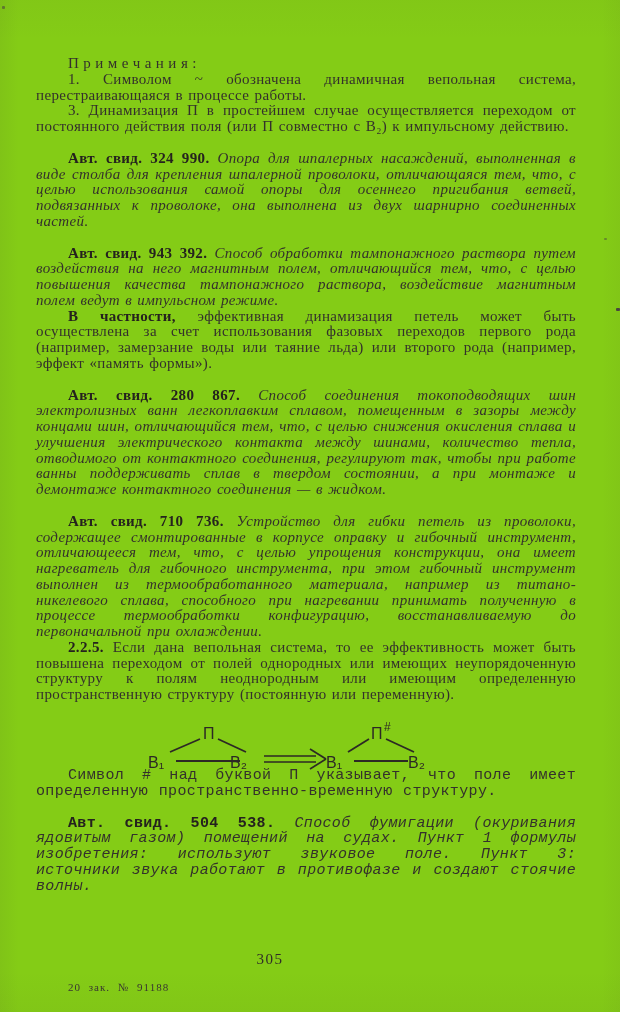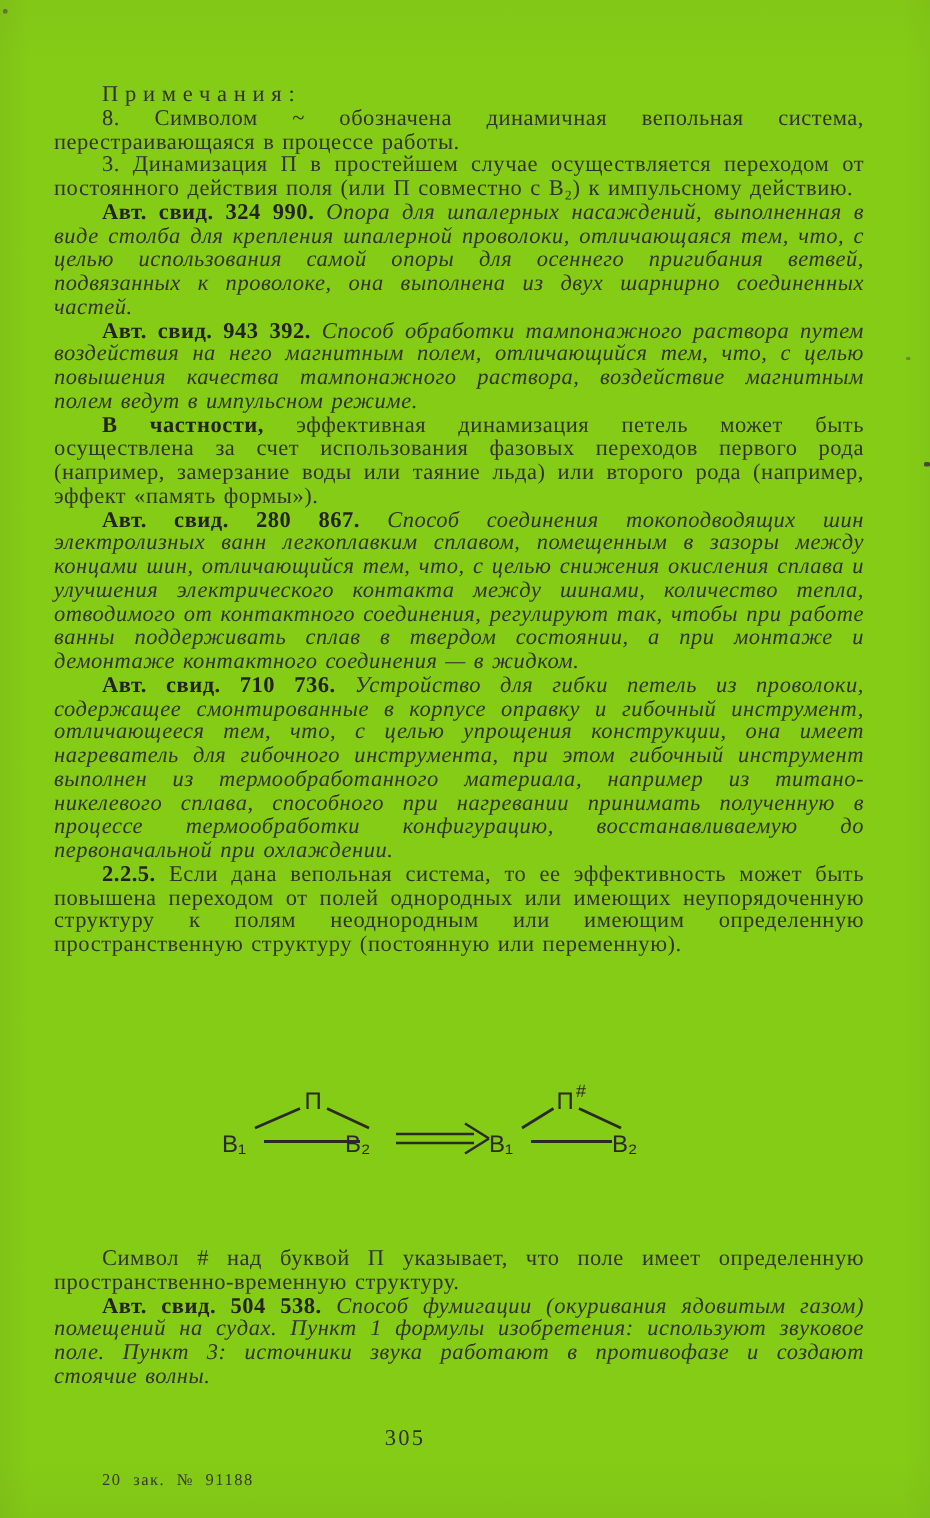--- a/index.html
+++ b/index.html
@@ -19,24 +19,24 @@
       linear-gradient(90deg, rgba(60,55,45,0.06) 0%, rgba(0,0,0,0) 3%, rgba(0,0,0,0) 97%, rgba(60,55,45,0.04) 100%),
       linear-gradient(180deg, rgba(60,55,45,0.03) 0%, rgba(0,0,0,0) 4%, rgba(0,0,0,0) 96%, rgba(60,55,45,0.04) 100%);
   }
   .textblock{
     position:absolute;left:36px;width:540px;
     font-size:15px;line-height:15.75px;
     letter-spacing:0.35px;word-spacing:1.2px;
     text-align:justify;
   }
   #chunk1{top:56px;}
-  #chunk2{top:832px;}
+  #chunk2{top:768px;font-family:Liberation Mono, monospace;}
   .para{margin:0;text-indent:32px;}
   .spaced-heading{letter-spacing:4.5px;word-spacing:2px;}
-  .patent{font-style:italic;}
+  .patent{font-style:italic;margin-top:16px;}
   .lead{font-weight:700;font-style:normal;color:#25221e;}
   .diagram{position:absolute;left:0;top:712px;}
   .diagram text{fill:#2c2925;font-family:"Liberation Sans","DejaVu Sans",sans-serif;}
   .imprint{
     position:absolute;left:36px;top:981px;
     font-size:11px;letter-spacing:1px;word-spacing:4px;color:#3a3731;margin-left:32px;
   }
   .pagenum{
     position:absolute;left:240px;top:951px;width:60px;
     text-align:center;font-size:15px;letter-spacing:1.5px;color:#302d28;
@@ -46,21 +46,21 @@
   .speck.s2{left:2px;top:6px;width:3px;height:3px;opacity:.6;}
   .speck.s3{left:604px;top:238px;width:3px;height:2px;opacity:.5;}
 </style>
 </head>
 <body>
 
 <div class="page">
 
   <div class="textblock" id="chunk1">
       <p class="para spaced-heading"><span>Примечания:</span></p>
-      <p class="para"><span>8. Символом ~ обозначена динамичная вепольная система, перестраивающаяся в процессе работы.</span></p>
+      <p class="para"><span>1. Символом ~ обозначена динамичная вепольная система, перестраивающаяся в процессе работы.</span></p>
       <p class="para"><span>3. Динамизация П в простейшем случае осуществляется переходом от постоянного действия поля (или П совместно с В₂) к импульсному действию.</span></p>
       <p class="para patent"><span class="lead">Авт. свид. 324 990.</span> <span>Опора для шпалерных насаждений, выполненная в виде столба для крепления шпалерной проволоки, отличающаяся тем, что, с целью использования самой опоры для осеннего пригибания ветвей, подвязанных к проволоке, она выполнена из двух шарнирно соединенных частей.</span></p>
       <p class="para patent"><span class="lead">Авт. свид. 943 392.</span> <span>Способ обработки тампонажного раствора путем воздействия на него магнитным полем, отличающийся тем, что, с целью повышения качества тампонажного раствора, воздействие магнитным полем ведут в импульсном режиме.</span></p>
       <p class="para"><span class="lead">В частности,</span> <span>эффективная динамизация петель может быть осуществлена за счет использования фазовых переходов первого рода (например, замерзание воды или таяние льда) или второго рода (например, эффект «память формы»).</span></p>
       <p class="para patent"><span class="lead">Авт. свид. 280 867.</span> <span>Способ соединения токоподводящих шин электролизных ванн легкоплавким сплавом, помещенным в зазоры между концами шин, отличающийся тем, что, с целью снижения окисления сплава и улучшения электрического контакта между шинами, количество тепла, отводимого от контактного соединения, регулируют так, чтобы при работе ванны поддерживать сплав в твердом состоянии, а при монтаже и демонтаже контактного соединения — в жидком.</span></p>
       <p class="para patent"><span class="lead">Авт. свид. 710 736.</span> <span>Устройство для гибки петель из проволоки, содержащее смонтированные в корпусе оправку и гибочный инструмент, отличающееся тем, что, с целью упрощения конструкции, она имеет нагреватель для гибочного инструмента, при этом гибочный инструмент выполнен из термообработанного материала, например из титано-никелевого сплава, способного при нагревании принимать полученную в процессе термообработки конфигурацию, восстанавливаемую до первоначальной при охлаждении.</span></p>
       <p class="para"><span class="lead">2.2.5.</span> <span>Если дана вепольная система, то ее эффективность может быть повышена переходом от полей однородных или имеющих неупорядоченную структуру к полям неоднородным или имеющим определенную пространственную структуру (постоянную или переменную).</span></p>
     </div>
 
   <svg class="diagram" width="620" height="70" viewBox="0 0 620 70">

